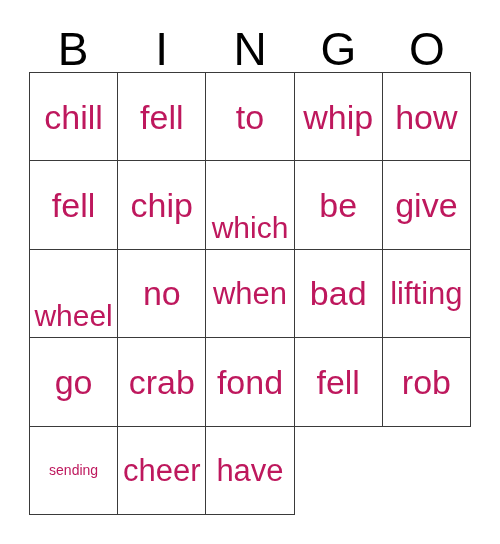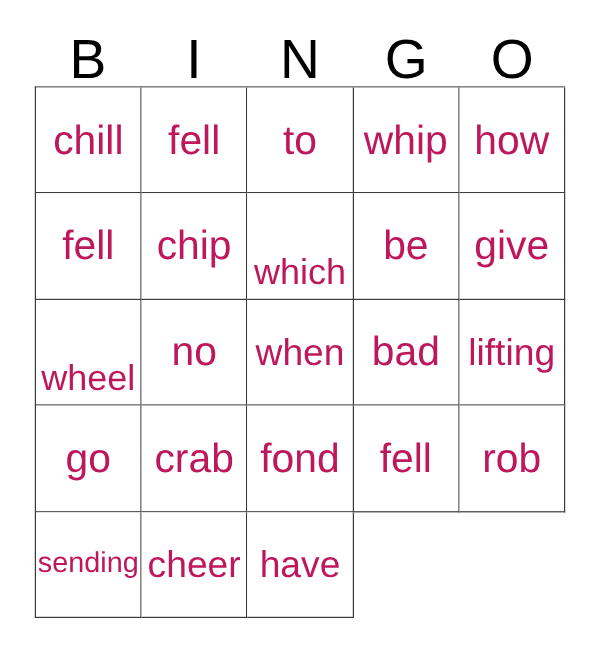--- a/index.html
+++ b/index.html
@@ -69,21 +69,21 @@
     line-height: 1;
     white-space: nowrap;
     font-weight: 400;
     text-align: left;
     padding: 0 1px;
   }
   
   .sz-full  { font-size: 34px; }
   .sz-wide  { font-size: 31px; }
   .sz-mid   { font-size: 30px; margin-top: 45px; }
-  .sz-small { font-size: 24px; }
+  .sz-small { font-size: 14px; }
 </style>
 </head>
 <body>
 
 <div id="card">
 
   <div id="header-row">
     <div class="header-cell">B</div>
     <div class="header-cell">I</div>
     <div class="header-cell">N</div>

